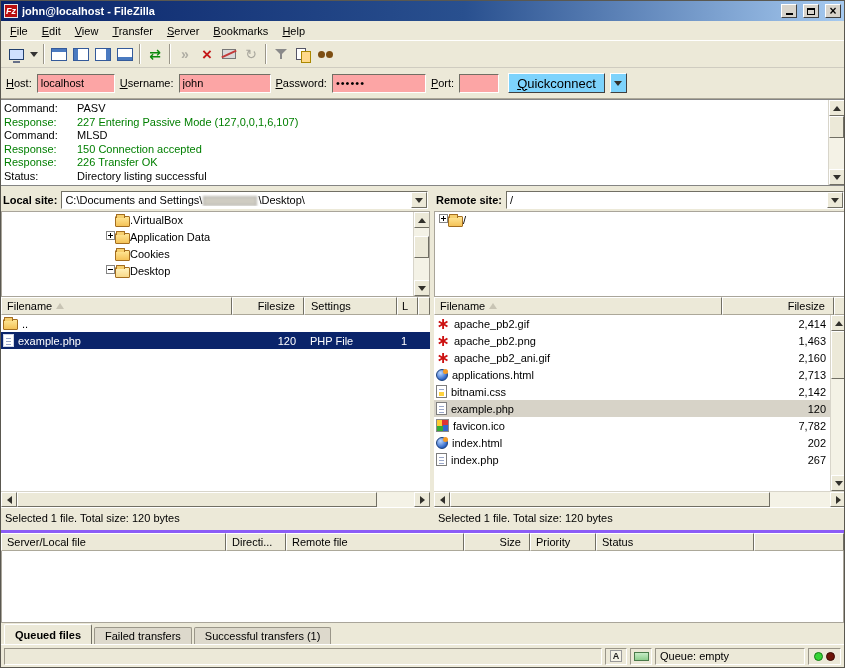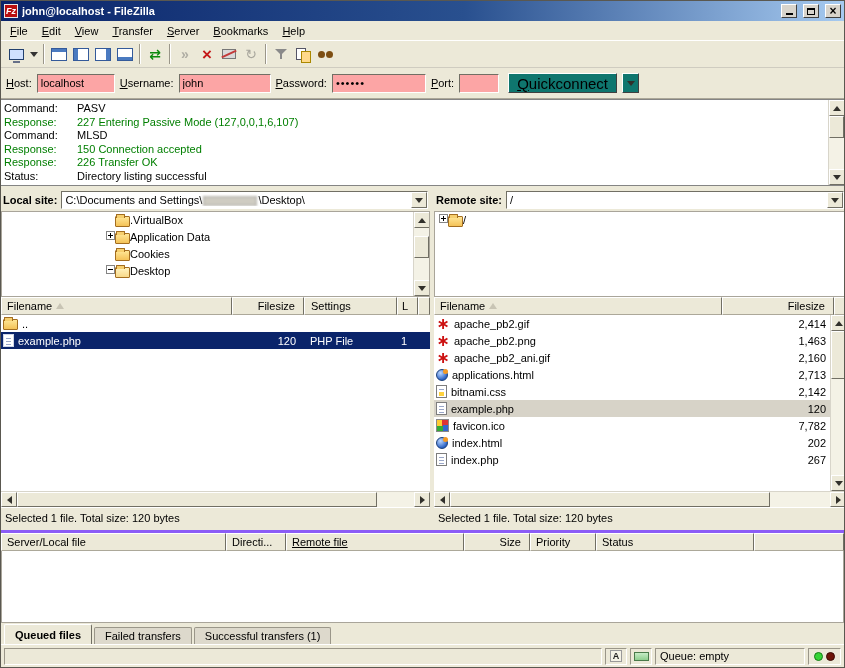--- a/index.html
+++ b/index.html
@@ -51,22 +51,22 @@
   .i-compare::after{content:"";position:absolute;left:5px;top:3px;width:8px;height:10px;background:#ffd98a;border:1px solid #a80;}
   .i-find{width:15px;height:9px;}
   .i-find::before{content:"";position:absolute;left:0;top:1px;width:7px;height:7px;border-radius:50%;background:#7d4e12;}
   .i-find::after{content:"";position:absolute;right:0;top:1px;width:7px;height:7px;border-radius:50%;background:#7d4e12;}
 
   
   .quickbar{flex:0 0 31px;display:flex;align-items:center;padding:0 5px;gap:5px;border-bottom:1px solid #aca899;}
   .qinput{height:19px;border:1px solid;border-color:#716f64 #fff #fff #716f64;background:#fca5a5;
     font-family:Liberation Sans, sans-serif;font-size:11px;padding:1px 3px;outline:none;}
   .w-host{width:78px;} .w-user{width:92px;} .w-pass{width:94px;letter-spacing:1px;} .w-port{width:40px;}
-  .qbtn{height:20px;background:#0f766e;border:1px solid;border-color:#fff #404040 #404040 #fff;
-    font-family:inherit;font-size:15px;padding:1px 8px;margin-left:4px;}
+  .qbtn{height:20px;background:#7dd3fc;border:1px solid;border-color:#fff #404040 #404040 #fff;
+    font-family:inherit;font-size:13px;padding:1px 8px;margin-left:4px;}
   .qcaret{width:17px;padding:1px 3px;margin-left:0;display:inline-flex;align-items:center;justify-content:center;}
 
   
   .logwrap{flex:0 0 87px;background:#fff;border-top:1px solid #848484;border-bottom:1px solid #848484;
     position:relative;overflow:hidden;}
   #logbody{padding-top:2px;margin-right:34px;}
   .logline{height:13.5px;line-height:13.5px;display:flex;white-space:nowrap;}
   .logtype{flex:0 0 76px;padding-left:3px;}
   .command{color:#000;} .response{color:#007f00;} .status{color:#000;}
 
@@ -132,21 +132,21 @@
   .sortup{width:0;height:0;border-left:4px solid transparent;border-right:4px solid transparent;border-bottom:6px solid #c8c4b4;}
   .lbody{flex:0 0 176px;background:#fff;position:relative;overflow:hidden;}
   .lrow{height:17px;display:flex;align-items:center;white-space:nowrap;}
   .lcell{display:flex;align-items:center;gap:4px;overflow:hidden;padding-left:2px;}
   .num{justify-content:flex-end;text-align:right;padding-right:8px;}
   .sel{background:#0a246a;color:#fff;}
   .sel .i-doc{border-color:#cfd6e8;}
   .seli{background:#d7d3c8;}
   .lc-name{flex:0 0 231px;} .lc-size{flex:0 0 72px;} .lc-type{flex:0 0 93px;padding-left:6px;} .lc-mod{flex:0 0 21px;padding-left:4px;}
   .rc-name{flex:0 0 288px;} .rc-size{flex:0 0 112px;}
-  .qc1{flex:0 0 225px;} .qc2{flex:0 0 60px;} .qc3{flex:0 0 178px;text-decoration:underline;} .qc4{flex:0 0 66px;} .qc5{flex:0 0 66px;} .qc6{flex:0 0 158px;}
+  .qc1{flex:0 0 225px;} .qc2{flex:0 0 60px;} .qc3{flex:0 0 178px;} .qc4{flex:0 0 66px;} .qc5{flex:0 0 66px;} .qc6{flex:0 0 158px;}
   .selinfo{flex:0 0 20px;display:flex;align-items:center;padding-left:4px;background:#ece9d8;border-top:1px solid #fff;}
 
   
   .queuewrap{flex:1;display:flex;flex-direction:column;border-top:3px solid #8b5cf6;}
   .qbody{flex:1;background:#fff;border:1px solid #a9a59a;border-top:none;}
   .tabs{flex:0 0 21px;display:flex;align-items:flex-end;gap:2px;padding-left:3px;}
   .tab{height:17px;display:flex;align-items:center;padding:0 10px;background:#ddd9cc;
     border:1px solid #9a9689;border-bottom:none;border-radius:2px 2px 0 0;}
   .tab.active{height:20px;background:#ece9d8;font-weight:bold;border-color:#fff #716f64 #ece9d8 #fff;text-align:center;}
 

